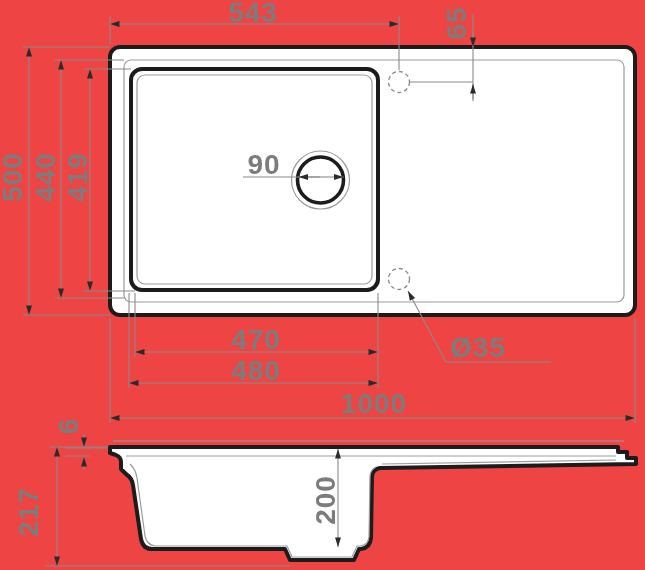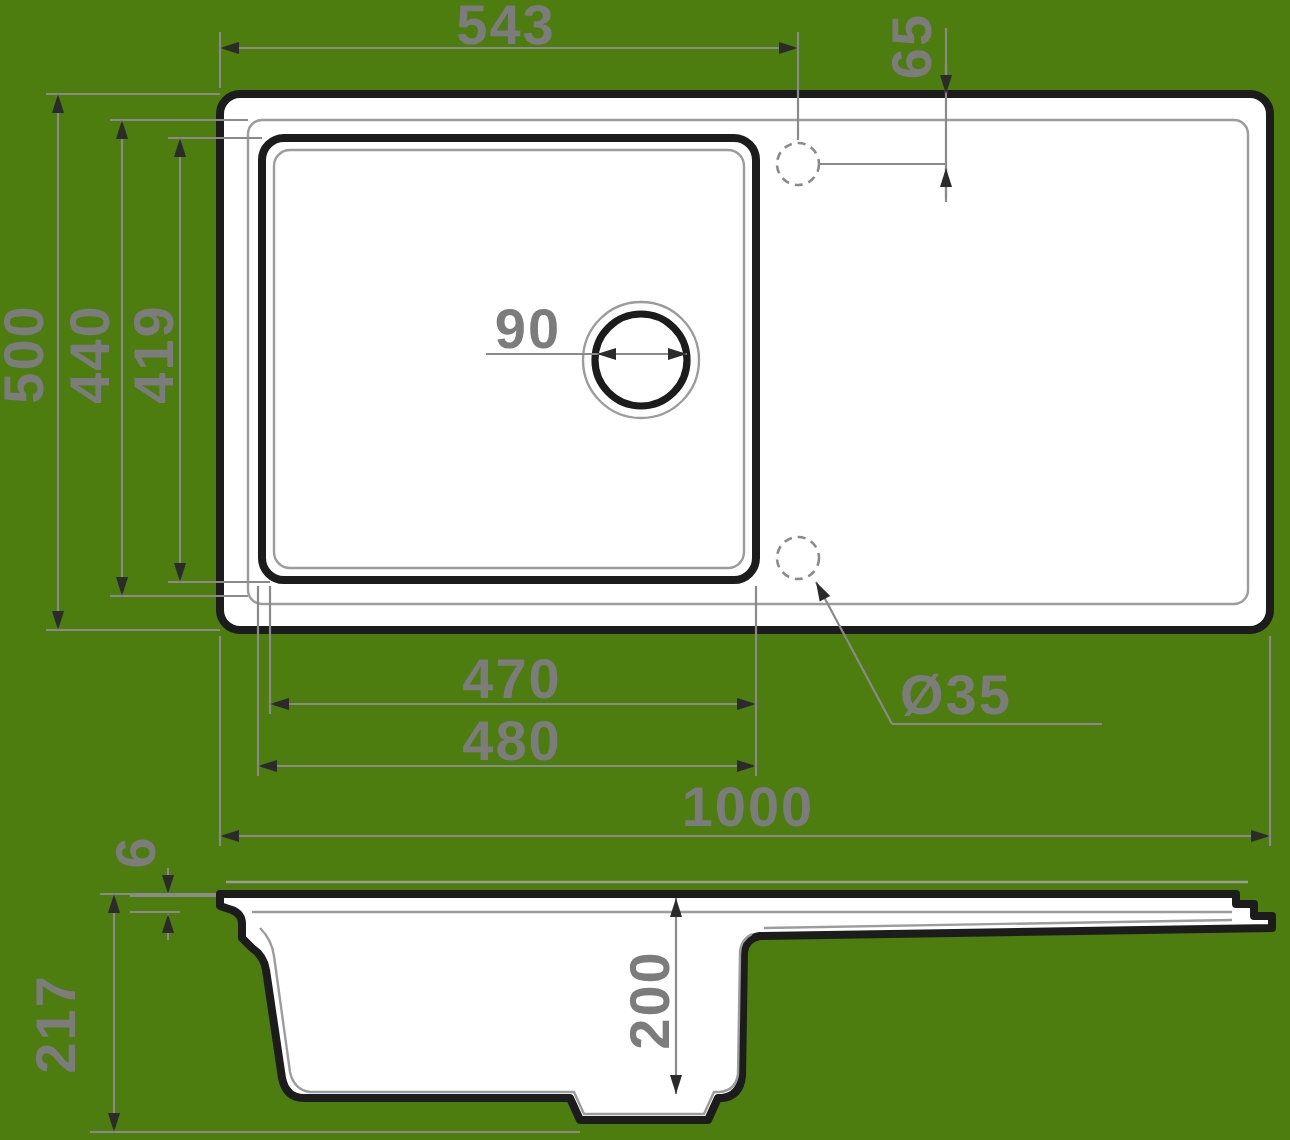--- a/index.html
+++ b/index.html
@@ -3,21 +3,21 @@
 <meta charset="utf-8">
 <style>
   html, body {
     margin: 0;
     padding: 0;
     background: #ffffff;
   }
   .stage {
     width: 645px;
     height: 570px;
-    background: #4d7c0f;
+    background: #ef4444;
     position: relative;
     overflow: hidden;
   }
   svg { display: block; }
   .dim-text {
     font-family: "Liberation Sans", "DejaVu Sans", sans-serif;
     font-weight: bold;
     font-size: 28px;
     fill: #7c7c7c;
     letter-spacing: 1px;

